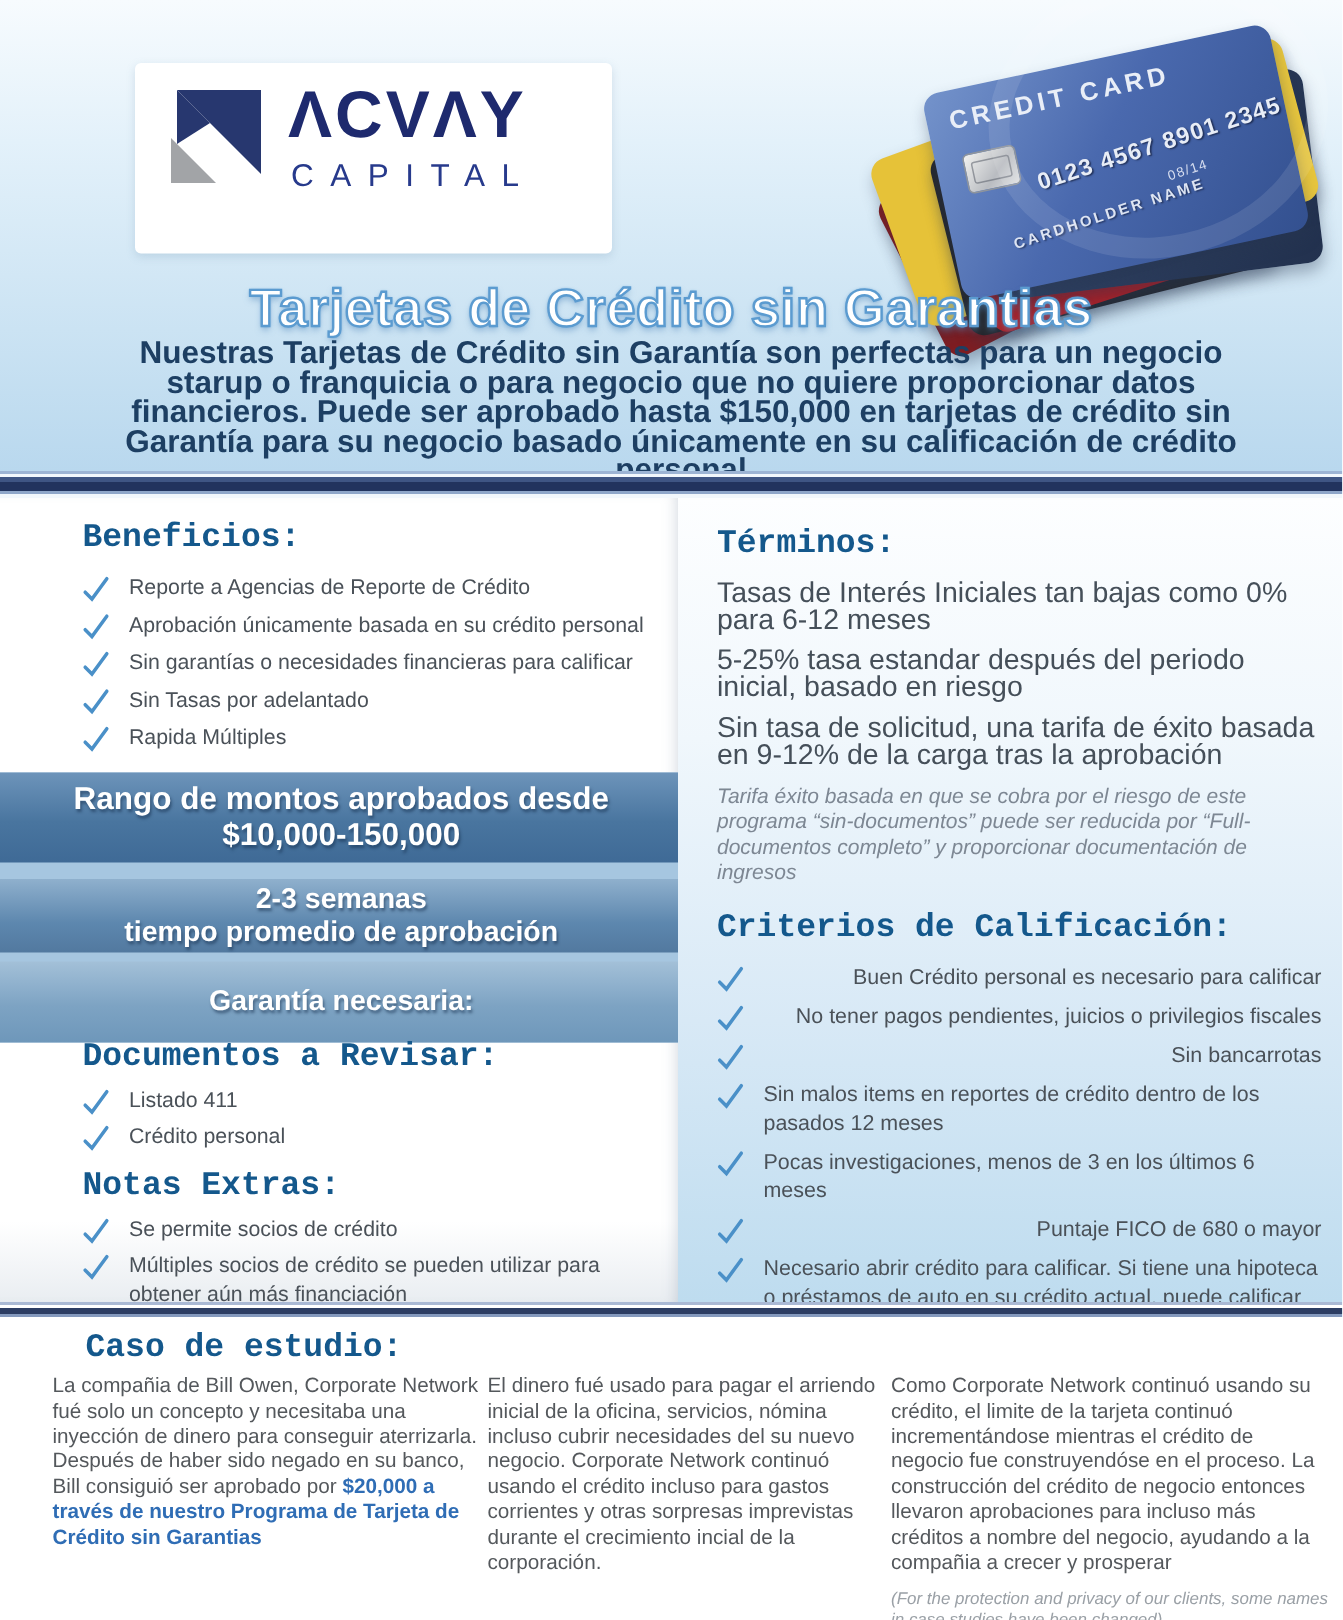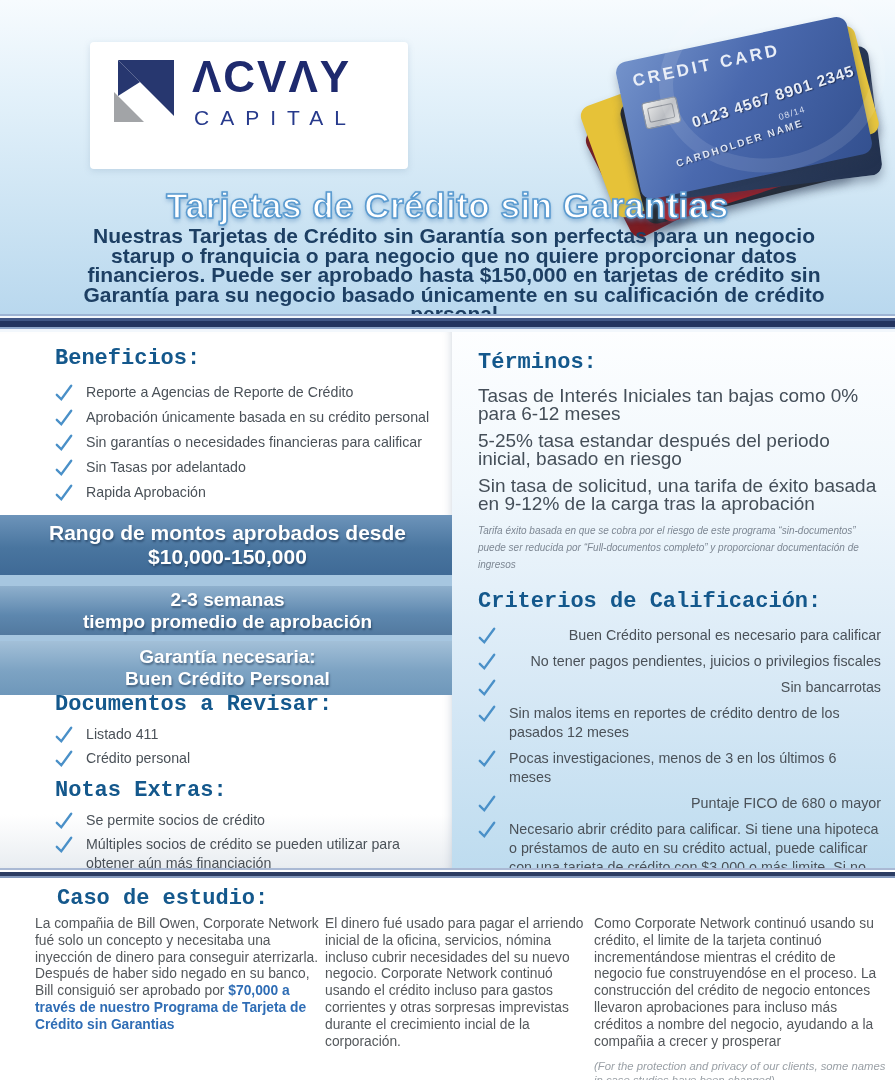--- a/index.html
+++ b/index.html
@@ -95,21 +95,21 @@
     background:linear-gradient(180deg,#8fb0cd 0%,#5d87ae 60%,#52799f 100%); }
   .banner-3 { height:54px; font-size:19px; line-height:22px;
     background:linear-gradient(180deg,#a3c0d8 0%,#7da3c3 55%,#6e97ba 100%); }
 
   .docs-group { position:absolute; left:55px; top:360px; right:14px; }
   .docs-group h2.sec { margin-bottom:8px; }
   .docs-group .check-item { margin-bottom:5px; }
   .notas-head { margin-top:10px; }
 
   .terms-p { font-size:19px; color:#454f59; line-height:18px; margin-bottom:9px; width:400px; }
-  .terms-disc { font-size:10px; font-style:italic; color:#7d8793; line-height:17px;
+  .terms-disc { font-size:14px; font-style:italic; color:#7d8793; line-height:17px;
     margin:4px 0 16px 0; width:390px; }
   .qual-head { margin-bottom:10px; }
   .right-col .check-item { margin-bottom:7px;justify-content:space-between; }
   .right-col .check-item .txt { font-size:14.3px; line-height:19px; max-width:372px; }
 
   
   .case { position:absolute; left:0; top:880px; width:895px; height:200px; background:#ffffff; }
   .case h2.sec { position:absolute; left:57px; top:6px; }
   .case-col { position:absolute; top:36px; font-size:13.8px; color:#54585c; line-height:16.8px; }
   .case-col-1 { left:35px; width:285px; }
@@ -184,36 +184,35 @@
         <div class="check-item">
           <svg width="18" height="18" viewBox="0 0 20 20">
               <path d="M2 12 L7 17 L18 2" stroke="#4a90c8" stroke-width="2.6" fill="none" stroke-linecap="round"></path>
             </svg>
           <span class="txt">Sin Tasas por adelantado</span>
         </div>
         <div class="check-item">
           <svg width="18" height="18" viewBox="0 0 20 20">
               <path d="M2 12 L7 17 L18 2" stroke="#4a90c8" stroke-width="2.6" fill="none" stroke-linecap="round"></path>
             </svg>
-          <span class="txt">Rapida  Aprobación</span>
+          <span class="txt">Rapida  Múltiples</span>
         </div>
       </div>
 
       <div class="banner-stack">
         <div class="banner banner-1">
           <div>Rango de montos aprobados desde</div>
           <div>$10,000-150,000</div>
         </div>
         <div class="banner banner-2">
           <div>2-3 semanas</div>
           <div>tiempo promedio de aprobación</div>
         </div>
         <div class="banner banner-3">
           <div>Garantía necesaria:</div>
-          <div>Buen Crédito Personal</div>
         </div>
       </div>
 
       <div class="docs-group">
         <h2 class="sec">Documentos a Revisar:</h2>
         <div class="check-item">
           <svg width="18" height="18" viewBox="0 0 20 20">
               <path d="M2 12 L7 17 L18 2" stroke="#4a90c8" stroke-width="2.6" fill="none" stroke-linecap="round"></path>
             </svg>
           <span class="txt">Listado 411</span>
@@ -297,21 +296,21 @@
         <span class="txt">Balance en tarjetas de créditos abiertas 50% menor del límite de las tarjetas</span>
       </div>
     </div>
   </div>
 
   <div class="divider2"></div>
 
   <div class="case">
     <h2 class="sec">Caso de estudio:</h2>
     <div class="case-col case-col-1">
-      <span>La compañia de Bill Owen, Corporate Network fué solo un concepto y necesitaba una inyección de dinero para conseguir aterrizarla. Después de haber sido negado en su banco, Bill consiguió ser aprobado por </span><span class="case-highlight">$70,000 a través de nuestro Programa de Tarjeta de Crédito sin Garantias</span>
+      <span>La compañia de Bill Owen, Corporate Network fué solo un concepto y necesitaba una inyección de dinero para conseguir aterrizarla. Después de haber sido negado en su banco, Bill consiguió ser aprobado por </span><span class="case-highlight">$20,000 a través de nuestro Programa de Tarjeta de Crédito sin Garantias</span>
     </div>
     <div class="case-col case-col-2">El dinero fué usado para pagar el arriendo inicial de la oficina, servicios, nómina incluso cubrir necesidades del su nuevo negocio. Corporate Network continuó usando el crédito incluso para gastos corrientes y otras sorpresas imprevistas durante el crecimiento incial de la corporación.</div>
     <div class="case-col case-col-3">
       <span>Como Corporate Network continuó usando su crédito, el limite de la tarjeta continuó incrementándose mientras el crédito de negocio fue construyendóse en el proceso. La construcción del crédito de negocio entonces llevaron aprobaciones para incluso más créditos a nombre del negocio, ayudando a la compañia a crecer y prosperar</span>
       <div class="case-footnote">(For the protection and privacy of our clients, some names in case studies have been changed)</div>
     </div>
   </div>
 
 </div>
 

